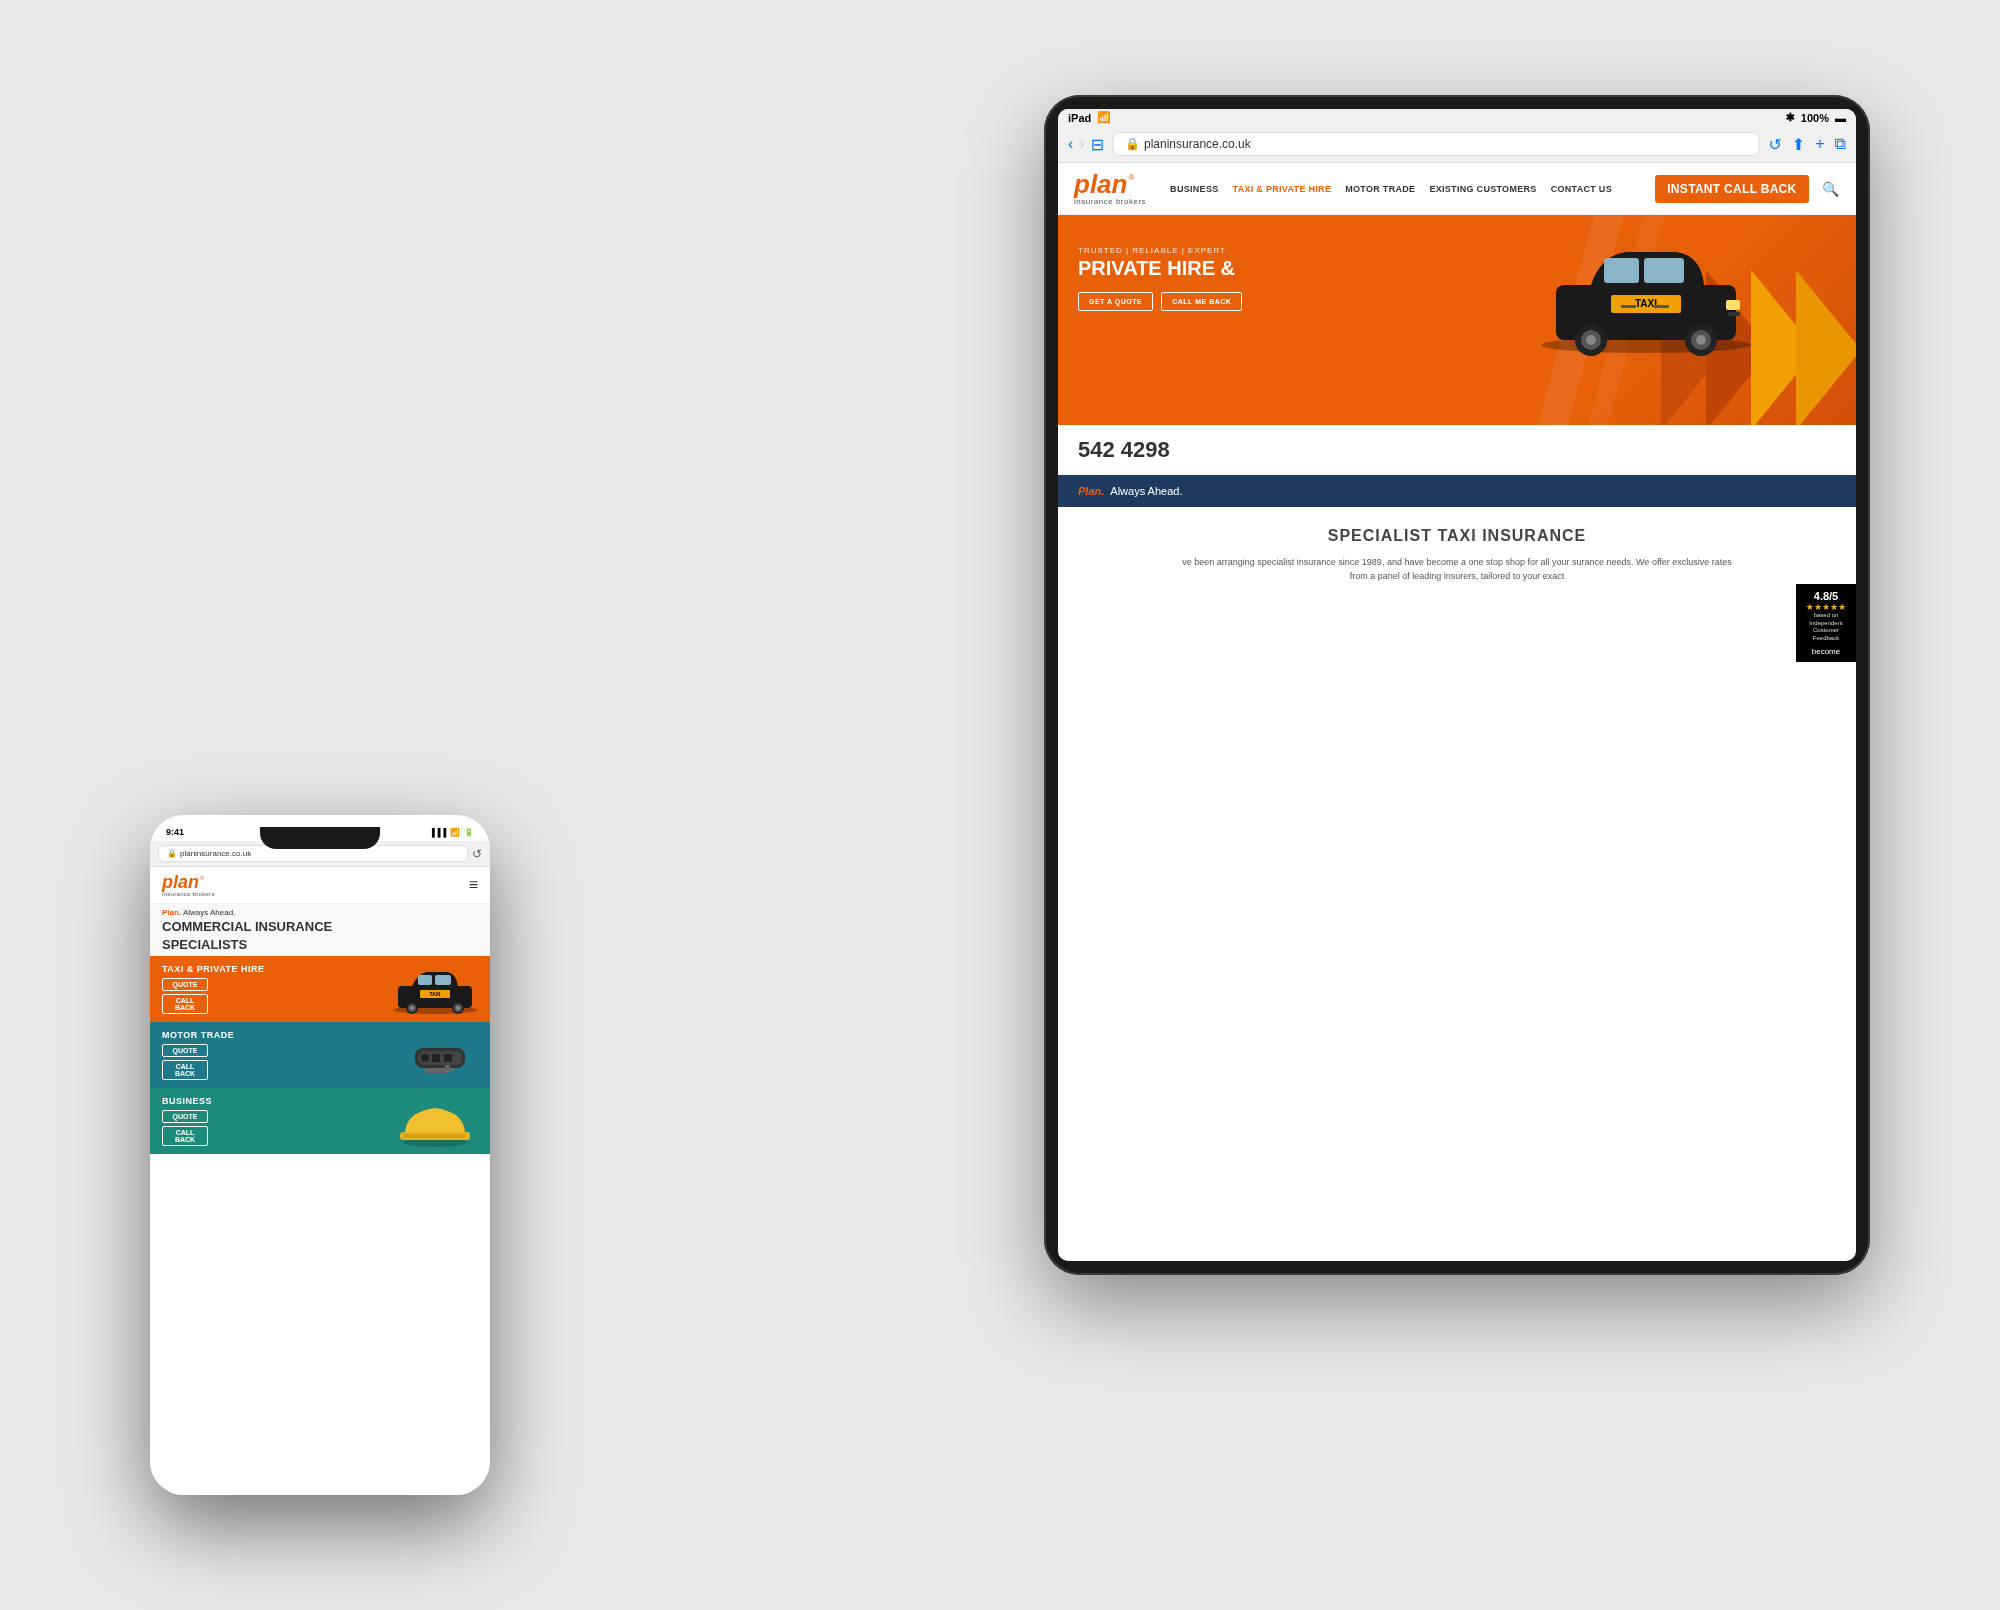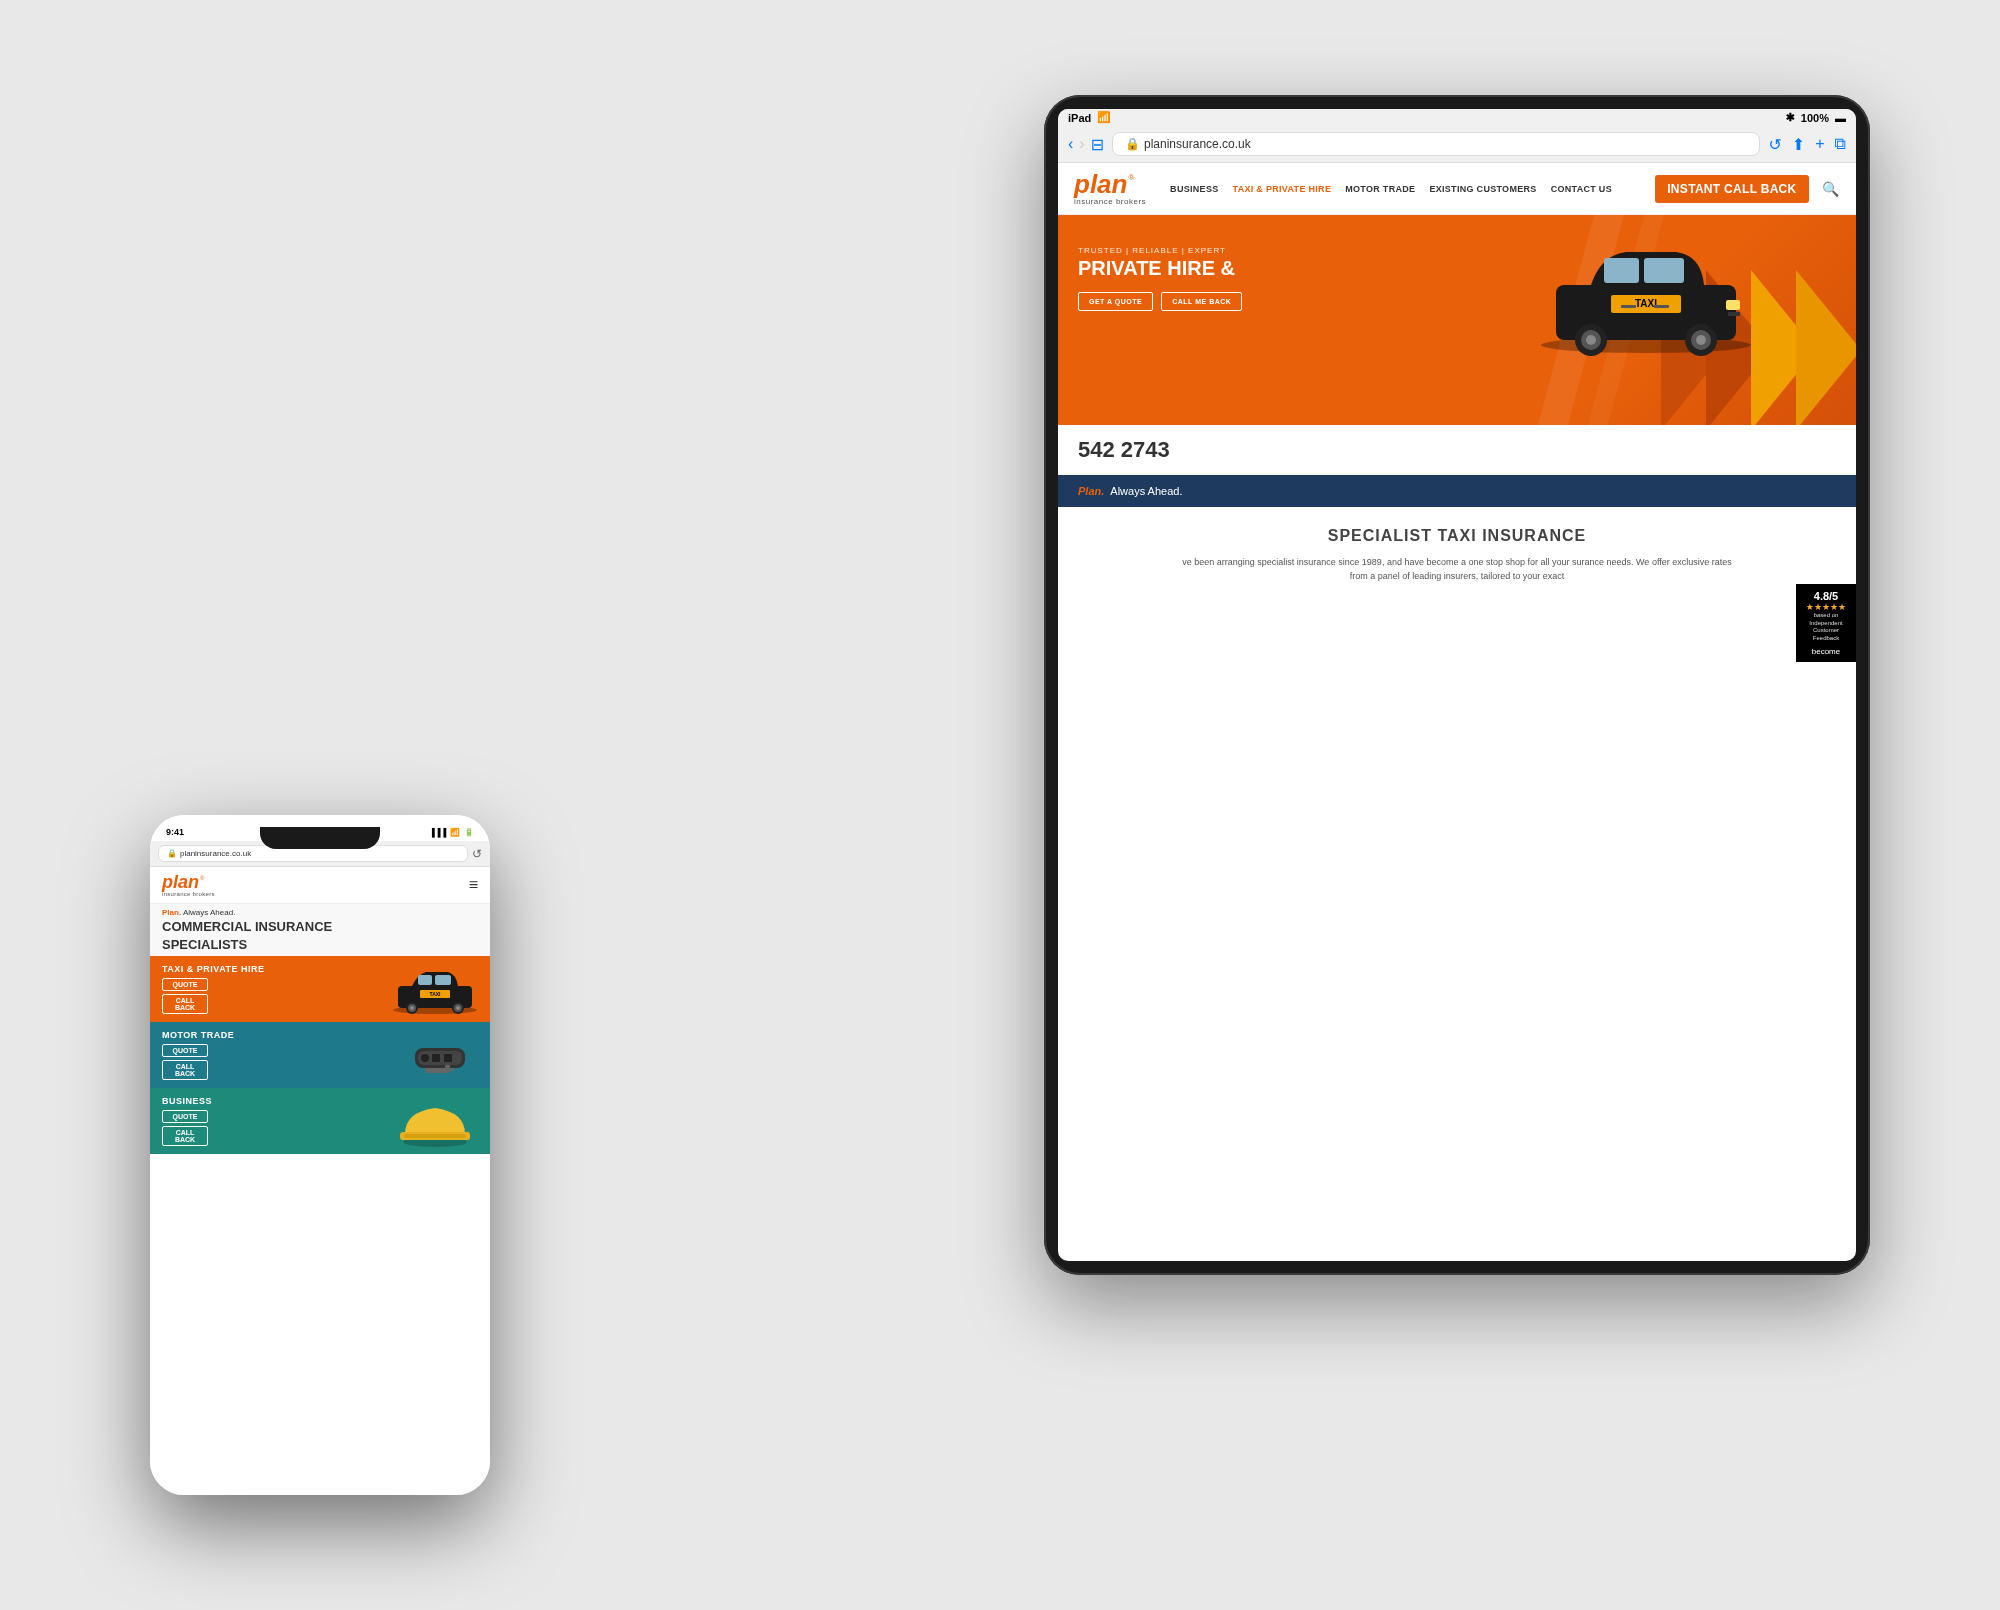--- a/index.html
+++ b/index.html
@@ -581,21 +581,21 @@
             <div class="hero-title">
               <div>PRIVATE HIRE &amp;</div>
             </div>
             <div class="hero-btns">
               <div class="hero-btn">GET A QUOTE</div>
               <div class="hero-btn">CALL ME BACK</div>
             </div>
           </div>
 
           <div class="phone-bar">
-            <span class="phone-number">542 2743</span>
+            <span class="phone-number">542 4298</span>
           </div>
 
           <div class="ahead-bar">
             <div class="ahead-bar-inner">
               <span class="plan-ahead-logo">Plan.</span>
               <span class="always-ahead-text">Always Ahead.</span>
             </div>
           </div>
 
           <div class="specialist-section" style="position:relative">

